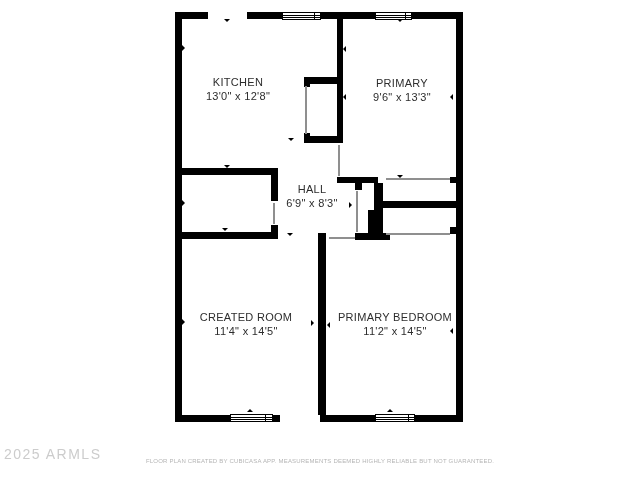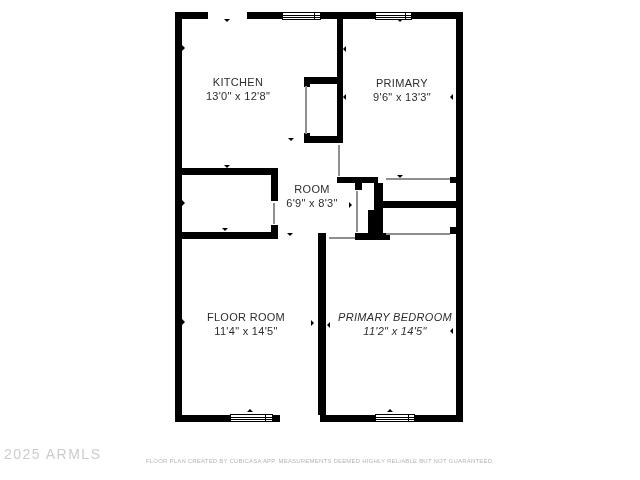--- a/index.html
+++ b/index.html
@@ -18,21 +18,21 @@
   .tk.l{border-left-width:0;border-right-color:#000;}
   .tk.d{border-bottom-width:0;border-top-color:#000;}
   .tk.u{border-top-width:0;border-bottom-color:#000;}
   .room-label{position:absolute;transform:translate(-50%,-50%);text-align:center;
       color:#2d2d2d;font-size:11px;line-height:13.5px;letter-spacing:.3px;white-space:nowrap;}
   .rl-kitchen{left:238px;top:89px;}
   .rl-bedroom{left:402px;top:90px;}
   .rl-bath{left:229px;top:207px;}
   .rl-hall{left:312px;top:196px;}
   .rl-living{left:246px;top:324px;}
-  .rl-primary{left:395px;top:324px;font-style:italic;}
+  .rl-primary{left:395px;top:324px;}
   .watermark{position:absolute;left:4px;top:446px;font-size:14px;color:#cccccc;
       letter-spacing:1.5px;font-weight:400;}
   .disclaimer{position:absolute;left:320px;top:458px;transform:translateX(-50%);
       font-size:6px;color:#b5b5b5;letter-spacing:.2px;white-space:nowrap;}
 </style>
 </head>
 <body>
 
 <div class="canvas">
 
@@ -117,25 +117,25 @@
 
   <div class="room-label rl-kitchen">
     <div>KITCHEN</div>
     <div>13'0" x 12'8"</div>
   </div>
   <div class="room-label rl-bedroom">
     <div>PRIMARY</div>
     <div>9'6" x 13'3"</div>
   </div>
   <div class="room-label rl-hall">
-    <div>ROOM</div>
+    <div>HALL</div>
     <div>6'9" x 8'3"</div>
   </div>
   <div class="room-label rl-living">
-    <div>FLOOR ROOM</div>
+    <div>CREATED ROOM</div>
     <div>11'4" x 14'5"</div>
   </div>
   <div class="room-label rl-primary">
     <div>PRIMARY BEDROOM</div>
     <div>11'2" x 14'5"</div>
   </div>
 
   <div class="watermark">2025 ARMLS</div>
   <div class="disclaimer">FLOOR PLAN CREATED BY CUBICASA APP. MEASUREMENTS DEEMED HIGHLY RELIABLE BUT NOT GUARANTEED.</div>
 

